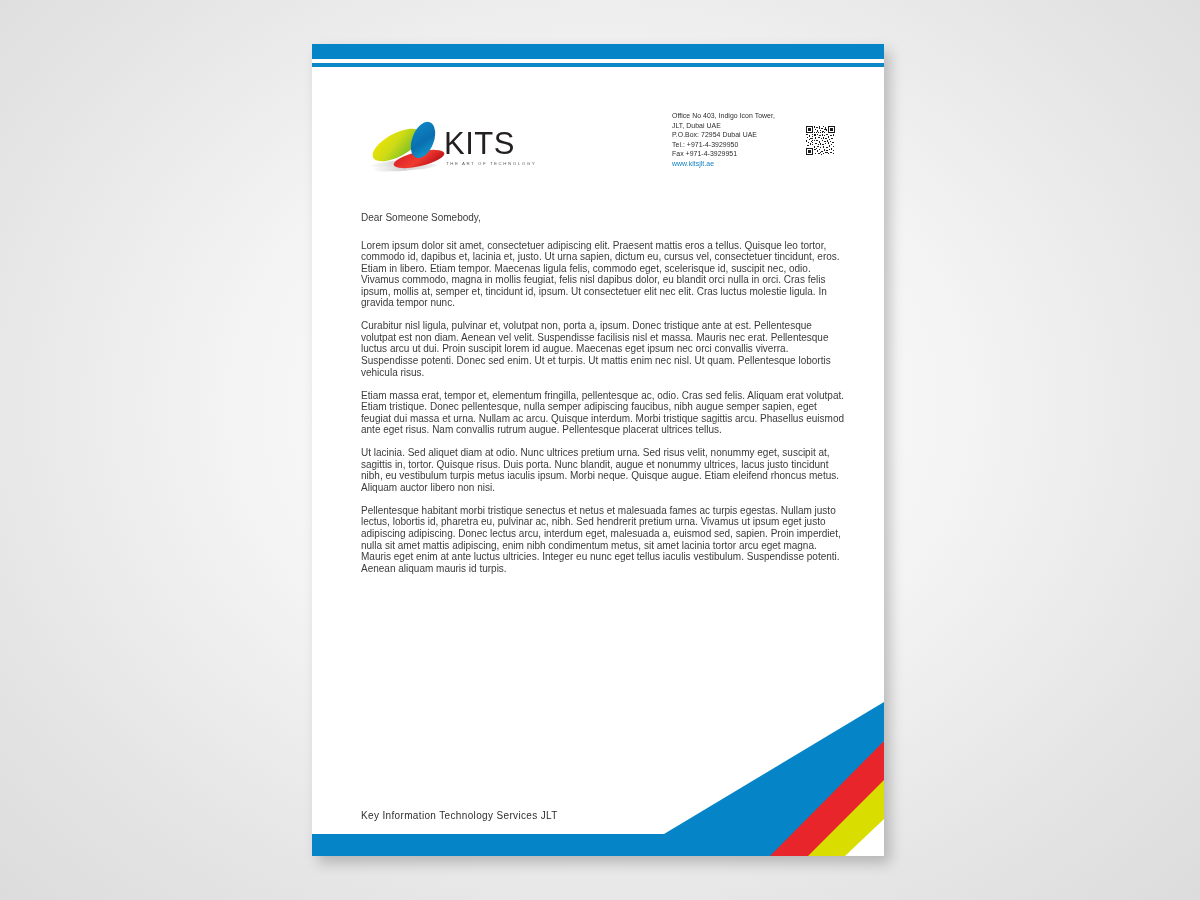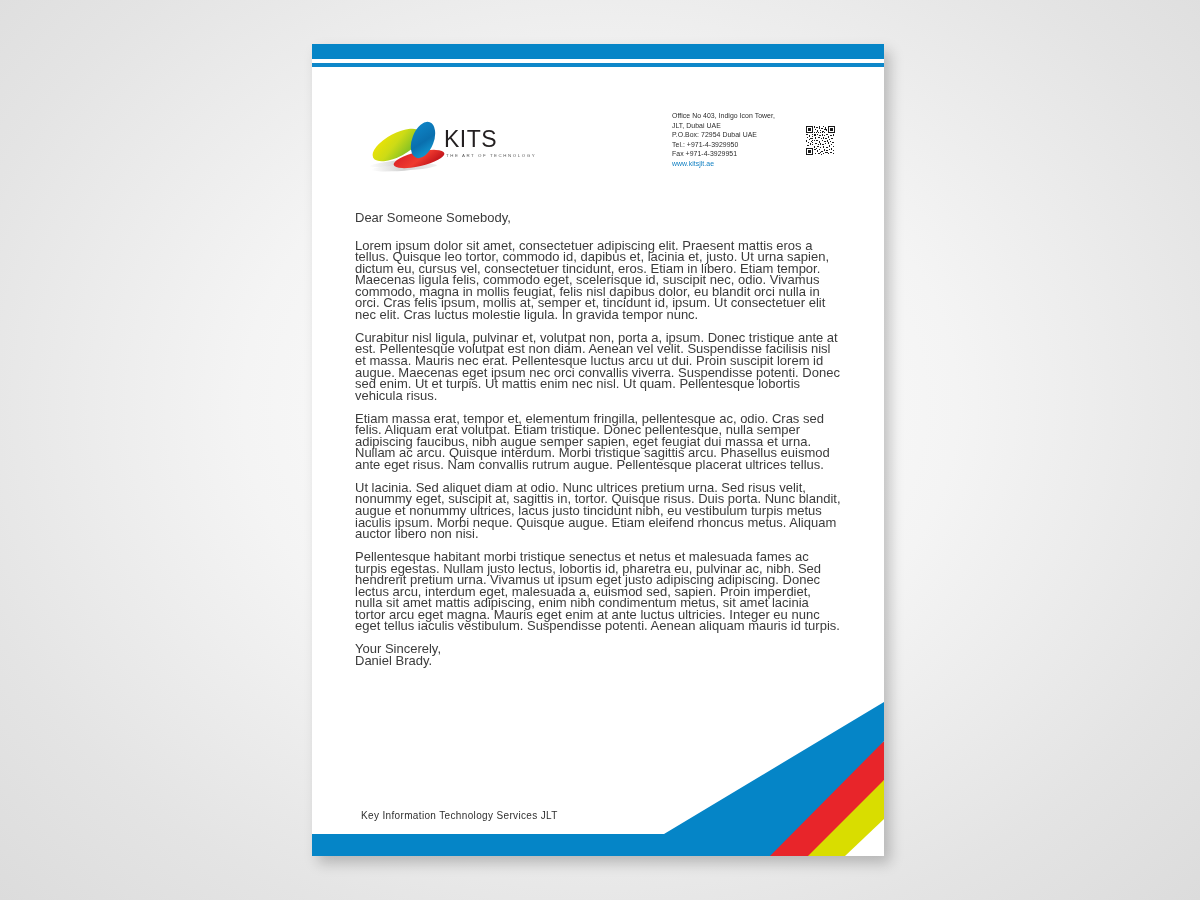--- a/index.html
+++ b/index.html
@@ -66,21 +66,21 @@
     height: 56px;
   }
   .logo-word {
     position: absolute;
     left: 80px;
     top: 8px;
     width: 105px;
   }
   .kits-text {
     font-family: "Liberation Sans", sans-serif;
-    font-size: 23px;
+    font-size: 31px;
     font-weight: 400;
     letter-spacing: 0.5px;
     color: #231f20;
     line-height: 1;
     margin: 0;
   }
   .kits-tag {
     font-family: "Liberation Sans", sans-serif;
     font-size: 4.4px;
     letter-spacing: 1.55px;
@@ -108,25 +108,25 @@
     position: absolute;
     left: 494px;
     top: 52px;
     width: 29px;
     height: 29px;
   }
 
   
   .letter-body {
     position: absolute;
-    left: 43px;
+    left: 49px;
     top: 168px;
     width: 486px;
     font-family: "Liberation Sans", sans-serif;
-    font-size: 13px;
+    font-size: 10px;
     line-height: 11.55px;
     color: #3b3b3b;
   }
   .letter-body p {
     margin: 0 0 11.5px 0;
   }
   .salutation {
     margin-bottom: 16px !important;
   }
   .signoff {
@@ -337,24 +337,20 @@
     </div>
   </div>
 
   <div class="letter-body">
     <p class="salutation">Dear Someone Somebody,</p>
     <p>Lorem ipsum dolor sit amet, consectetuer adipiscing elit. Praesent mattis eros a tellus. Quisque leo tortor, commodo id, dapibus et, lacinia et, justo. Ut urna sapien, dictum eu, cursus vel, consectetuer tincidunt, eros. Etiam in libero. Etiam tempor. Maecenas ligula felis, commodo eget, scelerisque id, suscipit nec, odio. Vivamus commodo, magna in mollis feugiat, felis nisl dapibus dolor, eu blandit orci nulla in orci. Cras felis ipsum, mollis at, semper et, tincidunt id, ipsum. Ut consectetuer elit nec elit. Cras luctus molestie ligula. In gravida tempor nunc.</p>
     <p>Curabitur nisl ligula, pulvinar et, volutpat non, porta a, ipsum. Donec tristique ante at est. Pellentesque volutpat est non diam. Aenean vel velit. Suspendisse facilisis nisl et massa. Mauris nec erat. Pellentesque luctus arcu ut dui. Proin suscipit lorem id augue. Maecenas eget ipsum nec orci convallis viverra. Suspendisse potenti. Donec sed enim. Ut et turpis. Ut mattis enim nec nisl. Ut quam. Pellentesque lobortis vehicula risus.</p>
     <p>Etiam massa erat, tempor et, elementum fringilla, pellentesque ac, odio. Cras sed felis. Aliquam erat volutpat. Etiam tristique. Donec pellentesque, nulla semper adipiscing faucibus, nibh augue semper sapien, eget feugiat dui massa et urna. Nullam ac arcu. Quisque interdum. Morbi tristique sagittis arcu. Phasellus euismod ante eget risus. Nam convallis rutrum augue. Pellentesque placerat ultrices tellus.</p>
     <p>Ut lacinia. Sed aliquet diam at odio. Nunc ultrices pretium urna. Sed risus velit, nonummy eget, suscipit at, sagittis in, tortor. Quisque risus. Duis porta. Nunc blandit, augue et nonummy ultrices, lacus justo tincidunt nibh, eu vestibulum turpis metus iaculis ipsum. Morbi neque. Quisque augue. Etiam eleifend rhoncus metus. Aliquam auctor libero non nisi.</p>
     <p>Pellentesque habitant morbi tristique senectus et netus et malesuada fames ac turpis egestas. Nullam justo lectus, lobortis id, pharetra eu, pulvinar ac, nibh. Sed hendrerit pretium urna. Vivamus ut ipsum eget justo adipiscing adipiscing. Donec lectus arcu, interdum eget, malesuada a, euismod sed, sapien. Proin imperdiet, nulla sit amet mattis adipiscing, enim nibh condimentum metus, sit amet lacinia tortor arcu eget magna. Mauris eget enim at ante luctus ultricies. Integer eu nunc eget tellus iaculis vestibulum. Suspendisse potenti. Aenean aliquam mauris id turpis.</p>
-    <p class="signoff">
-      <span>Your Sincerely,</span><br>
-      <span>Daniel Brady.</span>
-    </p>
   </div>
 
   <div class="footer-art">
     <svg viewBox="0 0 572 160" width="572" height="160" preserveAspectRatio="none" xmlns="http://www.w3.org/2000/svg">
 
       <polygon points="572,84 572,123 533,160 455,160" fill="#d9dd00"></polygon>
 
       <polygon points="572,45 572,84 496,160 418,160" fill="#e8252a"></polygon>
 
       <polygon points="572,6 572,45 458,160 380,160 0,160 0,138 352,138" fill="#0585c7"></polygon>

